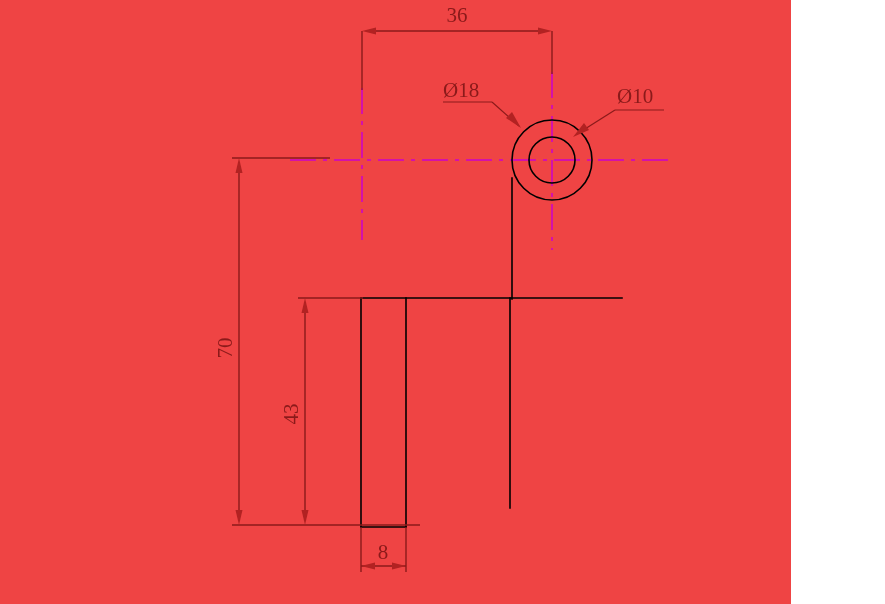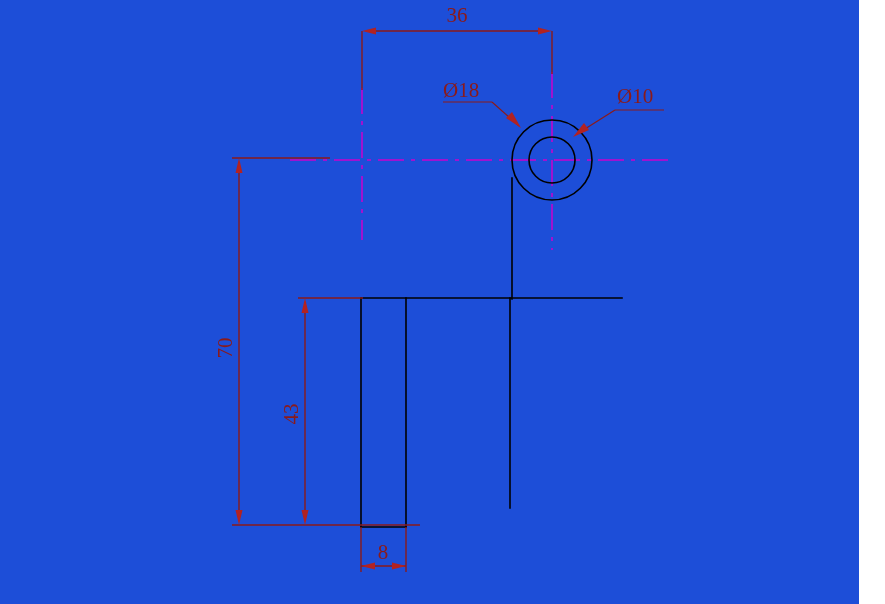--- a/index.html
+++ b/index.html
@@ -9,23 +9,23 @@
     background: #ffffff;
   }
   body {
     width: 885px;
     height: 604px;
     overflow: hidden;
     font-family: "Liberation Serif", serif;
   }
   #drawing-root {
     position: relative;
-    width: 859px;
+    width: 791px;
     height: 604px;
-    background: #1d4ed8;
+    background: #ef4444;
   }
   svg#cad-canvas {
     display: block;
     width: 885px;
     height: 604px;
   }
   .dim-text {
     font-family: "Liberation Serif", serif;
     font-size: 21px;
     fill: #8B1A1A;

